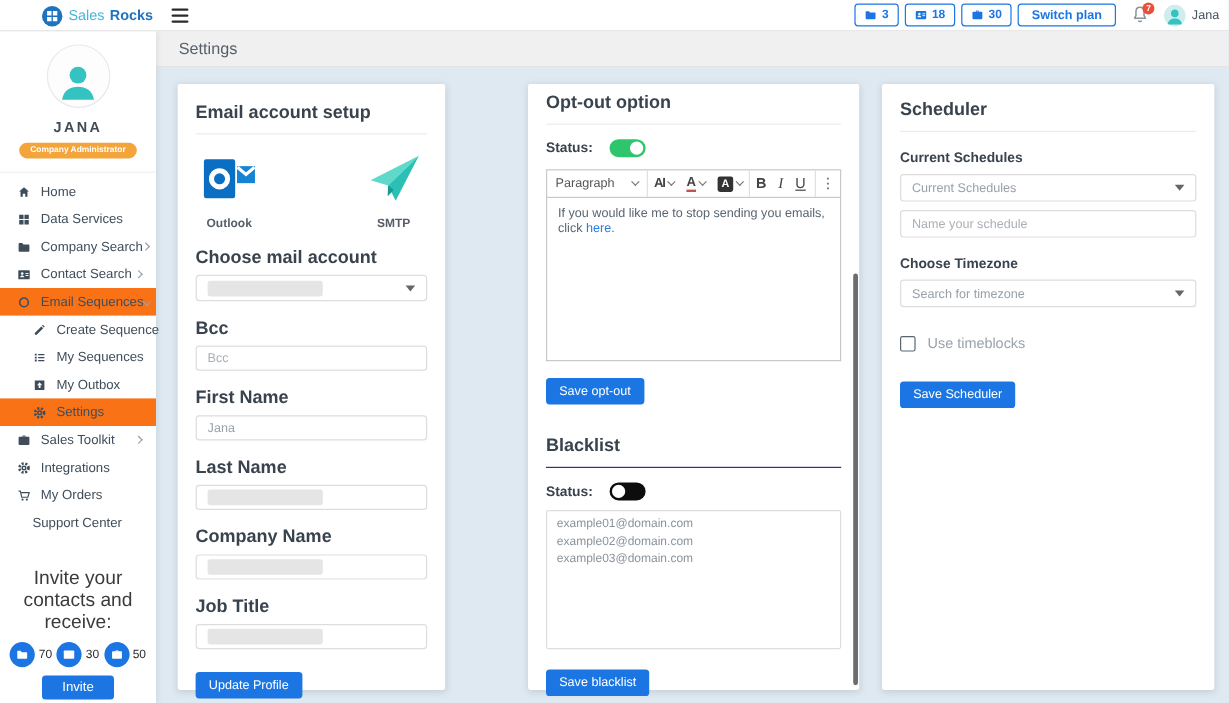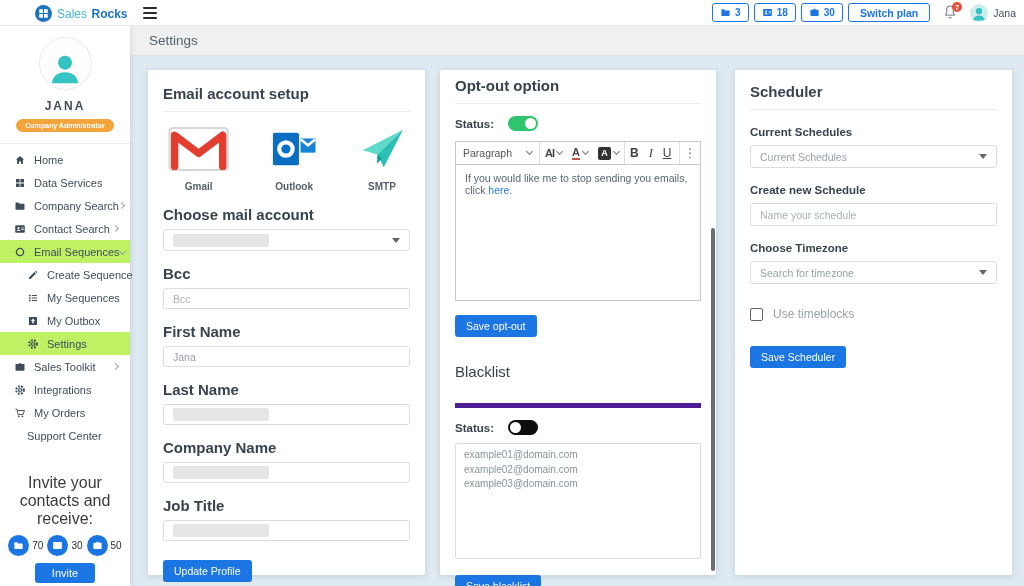--- a/index.html
+++ b/index.html
@@ -32,42 +32,42 @@
   
   .sidebar { position:absolute; top:26px; left:0; bottom:0; width:130px; background:#fff; box-shadow:2px 0 5px rgba(0,0,0,.07); z-index:20; }
   .profile { text-align:center; padding-top:11px; }
   .profile-avatar { width:53px; height:53px; border-radius:50%; background:#fdfdfd; border:1px solid #e9e9e9; margin:0 auto; display:flex; align-items:flex-end; justify-content:center; overflow:hidden; }
   .profile-avatar svg { width:40px; height:40px; color:#35c3c1; }
   .profile-name { margin-top:9px; font-size:12px; font-weight:bold; letter-spacing:2px; color:#3f4d5a; }
   .role-badge { display:inline-block; margin-top:6px; background:#f3a43b; color:#fff; font-size:7px; font-weight:bold; padding:3px 9px; border-radius:8px; }
   .profile-divider { border-bottom:1px solid #efefef; margin:11px 0 4px 0; }
   .nav-item { display:flex; align-items:center; height:23px; padding-left:14px; font-size:11px; color:#3f4d5a; cursor:pointer; }
   .nav-item.child { padding-left:27px; }
-  .nav-item.active { background:#bef264; }
+  .nav-item.active { background:#f97316; }
   .nav-icon { width:12px; height:12px; color:#3f4d5a; flex:none; }
   .nav-icon svg { width:100%; height:100%; display:block; }
   .nav-label { margin-left:8px; white-space:nowrap; }
   .chev { width:5px; height:5px; border-right:1.4px solid #98a2ac; border-bottom:1.4px solid #98a2ac; margin-left:auto; margin-right:12px; flex:none; }
   .chev.right { transform:rotate(-45deg); }
   .chev.down  { transform:rotate(45deg); }
   .invite-box { position:absolute; bottom:3px; left:0; right:0; text-align:center; }
   .invite-text { font-size:16px; color:#3b3b3b; }
   .rewards { display:flex; align-items:center; justify-content:center; gap:4px; margin-top:7px; }
   .reward { display:flex; align-items:center; gap:3px; }
   .reward-circle { width:21px; height:21px; border-radius:50%; background:#1b76e4; display:flex; align-items:center; justify-content:center; }
   .reward-circle svg { width:11px; height:11px; color:#fff; }
   .reward-num { font-size:10px; color:#2b2b2b; }
   .invite-btn { margin-top:7px; background:#1b76e4; border:none; color:#fff; font-size:11px; padding:4px 17px; border-radius:3px; cursor:pointer; font-family:inherit; }
 
   
   .settings-bar { position:absolute; top:26px; left:130px; right:0; height:30px; background:#f0f0f0; border-bottom:1px solid #e3e3e3; display:flex; align-items:center; padding-left:19px; font-size:13.5px; color:#565f68; z-index:10; }
 
   
   .card { position:absolute; top:70px; height:505px; background:#fff; box-shadow:0 1px 6px rgba(60,75,90,.18); border-radius:2px; padding:0 15px; }
-  .card1 { left:148px; width:277px; }
+  .card1 { left:148px; width:223px; }
   .card2 { left:440px; width:276px; }
   .card3 { left:735px; width:277px; }
   .card-title { font-size:15px; font-weight:bold; color:#39434e; padding-bottom:9px; border-bottom:1px solid #ececec; }
   .card1 .card-title { padding-top:15px; }
   .card2 .card-title { padding-top:7px; }
   .card3 .card-title { padding-top:13px; }
 
   
   .providers { display:flex; justify-content:space-between; align-items:flex-end; margin-top:14px; padding:0 5px; }
   .provider { display:flex; flex-direction:column; align-items:center; gap:9px; cursor:pointer; }
@@ -102,21 +102,21 @@
   .g-size { font-size:11px; font-weight:bold; letter-spacing:-1px; }
   .g-color { font-size:11px; font-weight:bold; border-bottom:2px solid #c0564a; line-height:1.1; }
   .g-bg { width:13px; height:13px; background:#333; border-radius:2px; color:#fff; font-size:9px; font-weight:bold; display:flex; align-items:center; justify-content:center; }
   .g-bold { font-weight:bold; font-size:12px; }
   .g-italic { font-style:italic; font-family:"Liberation Serif", serif; font-size:12.5px; }
   .g-under { text-decoration:underline; font-size:12px; }
   .tb-more { margin-left:auto; width:21px; justify-content:center; border-left:1px solid #e0e0e0; font-size:12px; color:#555; }
   .editor-body { border:1px solid #c9c9c9; border-top:none; height:136px; padding:7px 9px; font-size:10.5px; color:#5a6570; cursor:text; }
   .editor-body a { color:#2a7de1; text-decoration:none; cursor:pointer; }
   .optout-save { margin-top:14px; }
-  .section-title { margin-top:26px; font-size:15px; font-weight:normal; color:#39434e; padding-bottom:23px; border-bottom:5px solid #4c1d95; }
+  .section-title { margin-top:26px; font-size:15px; font-weight:bold; color:#39434e; padding-bottom:9px; border-bottom:1px solid #4c1d95; }
   .blacklist-area { margin-top:8px; width:100%; height:116px; border:1px solid #ddd; border-radius:2px; font-size:10px; line-height:1.45; color:#8a939c; padding:4px 8px; resize:none; font-family:inherit; }
   .blacklist-save { margin-top:12px; }
   .panel-scrollbar { position:absolute; right:1px; top:158px; width:4px; height:343px; background:#6d6d6d; border-radius:2px; cursor:pointer; }
 
   
   .card3 .fld-label { margin-top:16px; font-size:11.5px; }
   .card3 .select-box { margin-top:7px; height:23px; }
   .card3 .text-input { margin-top:7px; height:23px; }
   .checkbox-row { margin-top:23px; display:flex; align-items:center; gap:10px; cursor:pointer; }
   .checkbox { width:13px; height:13px; border:1.5px solid #5a6570; border-radius:2px; background:#fff; }
@@ -361,29 +361,20 @@
 </aside>
 
 <div class="settings-bar">
   <span>Settings</span>
 </div>
 
 <section class="card card1">
   <h2 class="card-title">Email account setup</h2>
   <div class="providers">
     <div class="provider">
-      <span class="provider-icon gmail">
-          <svg viewBox="0 0 24 18" xmlns="http://www.w3.org/2000/svg" fill="currentColor" style="width:100%;height:100%;display:block">
-            <rect x="0.6" y="0.8" width="22.8" height="16.4" rx="1.4" fill="#fff" stroke="#d6d6d6" stroke-width="0.8"></rect>
-            <path d="M2.6 15.8V3.6L12 10.7l9.4-7.1v12.2" fill="none" stroke="#e23e30" stroke-width="2.9" stroke-linejoin="round" stroke-linecap="round"></path>
-          </svg>
-        </span>
-      <span class="provider-label">Gmail</span>
-    </div>
-    <div class="provider">
       <span class="provider-icon outlook">
           <svg viewBox="0 0 24 24" xmlns="http://www.w3.org/2000/svg" fill="currentColor" style="width:100%;height:100%;display:block">
             <rect x="1" y="3.5" width="13.6" height="17" rx="1" fill="#0a6fc2"></rect>
             <circle cx="7.8" cy="12" r="3.5" fill="none" stroke="#fff" stroke-width="2.2"></circle>
             <rect x="15.4" y="6.5" width="7.8" height="7.4" fill="#1683d4"></rect>
             <path d="M15.6 7l3.7 3.1 3.7-3.1" fill="none" stroke="#fff" stroke-width="1.4"></path>
           </svg>
         </span>
       <span class="provider-label">Outlook</span>
     </div>
@@ -497,21 +488,20 @@
 
 <section class="card card3">
   <h2 class="card-title">Scheduler</h2>
 
   <div class="fld-label">Current Schedules</div>
   <div class="select-box">
     <span>Current Schedules</span>
     <span class="caret"></span>
   </div>
 
-  <div class="fld-label">Create new Schedule</div>
   <input class="text-input" placeholder="Name your schedule" style="">
 
   <div class="fld-label">Choose Timezone</div>
   <div class="select-box">
     <span>Search for timezone</span>
     <span class="caret"></span>
   </div>
 
   <div class="checkbox-row">
     <span class="checkbox"></span>

